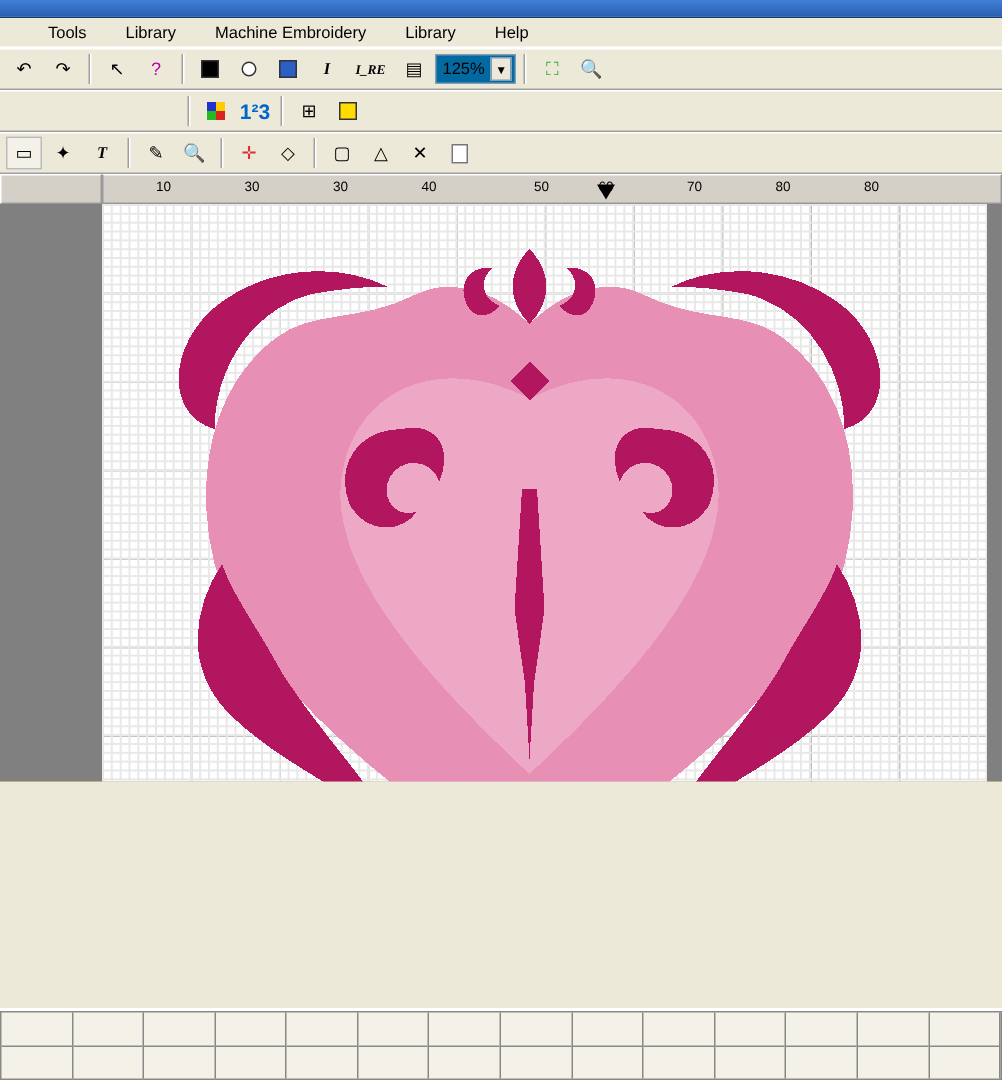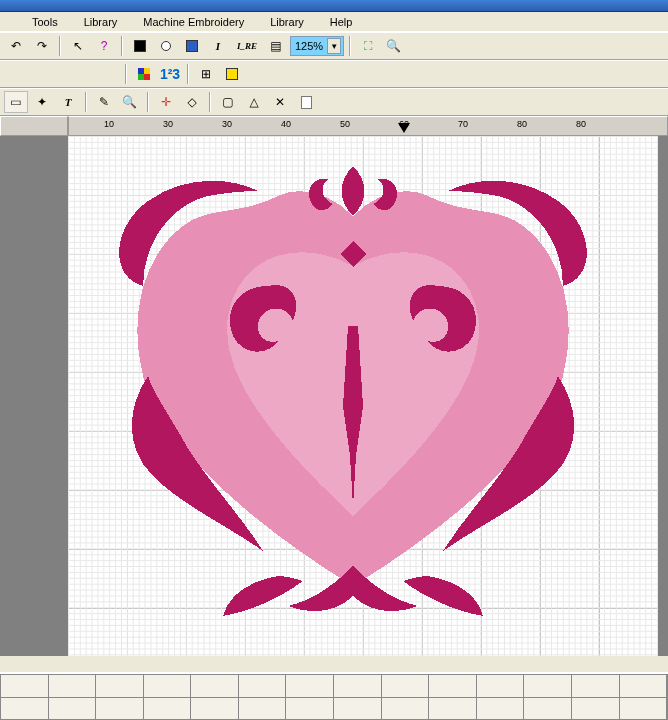--- a/index.html
+++ b/index.html
@@ -48,38 +48,38 @@
   }
   .tbtn.flat { border:1px solid #bbb; background:#f4f2e8;}
   .tsep {
     width: 2px; height: 20px;
     border-left: 1px solid #a0a0a0;
     border-right: 1px solid #fff;
     margin: 0 3px;
   }
   .zoom-combo {
     border: 1px solid #7f9db9;
-    background: #7dd3fc;
+    background: #0369a1;
     height: 20px;
     display: inline-flex;
     align-items: center;
     padding: 0 2px 0 4px;
     font-size: 11px;
     gap: 4px;
   }
   .zoom-combo .arrow {
     width: 14px; height: 16px;
     background: #ece9d8;
     border: 1px solid #7f9db9;
     display: flex; align-items:center; justify-content:center;
     font-size: 8px;
   }
   .workspace {
     background: #fde047;
-    height: 540px;
+    height: 405px;
     position: relative;
     display:flex;
   }
   .ruler-corner {
     width: 68px; height: 20px;
     background:#d4d0c8;
     border:1px solid #999;
     border-top:1px solid #fff;
     border-left:1px solid #fff;
     position:absolute;
@@ -283,21 +283,21 @@
     </div>
 </div>
 
 <div class="workspace">
   <div class="ruler-corner"></div>
   <div class="hruler">
     <span class="tick" style="left:40px">10</span>
     <span class="tick" style="left:99px">30</span>
     <span class="tick" style="left:158px">30</span>
     <span class="tick" style="left:217px">40</span>
-    <span class="tick" style="left:276px">50</span>
+    <span class="tick" style="left:292px">50</span>
     <span class="tick" style="left:335px">60</span>
     <span class="tick" style="left:394px">70</span>
     <span class="tick" style="left:453px">80</span>
     <span class="tick" style="left:512px">80</span>
     <span class="hmarker" style="left:335px"></span>
   </div>
   <div class="canvas-wrap">
     <div class="canvas">
       <div class="grid-overlay"></div>
       <svg class="design" viewBox="0 0 530 490" preserveAspectRatio="xMidYMid meet">

